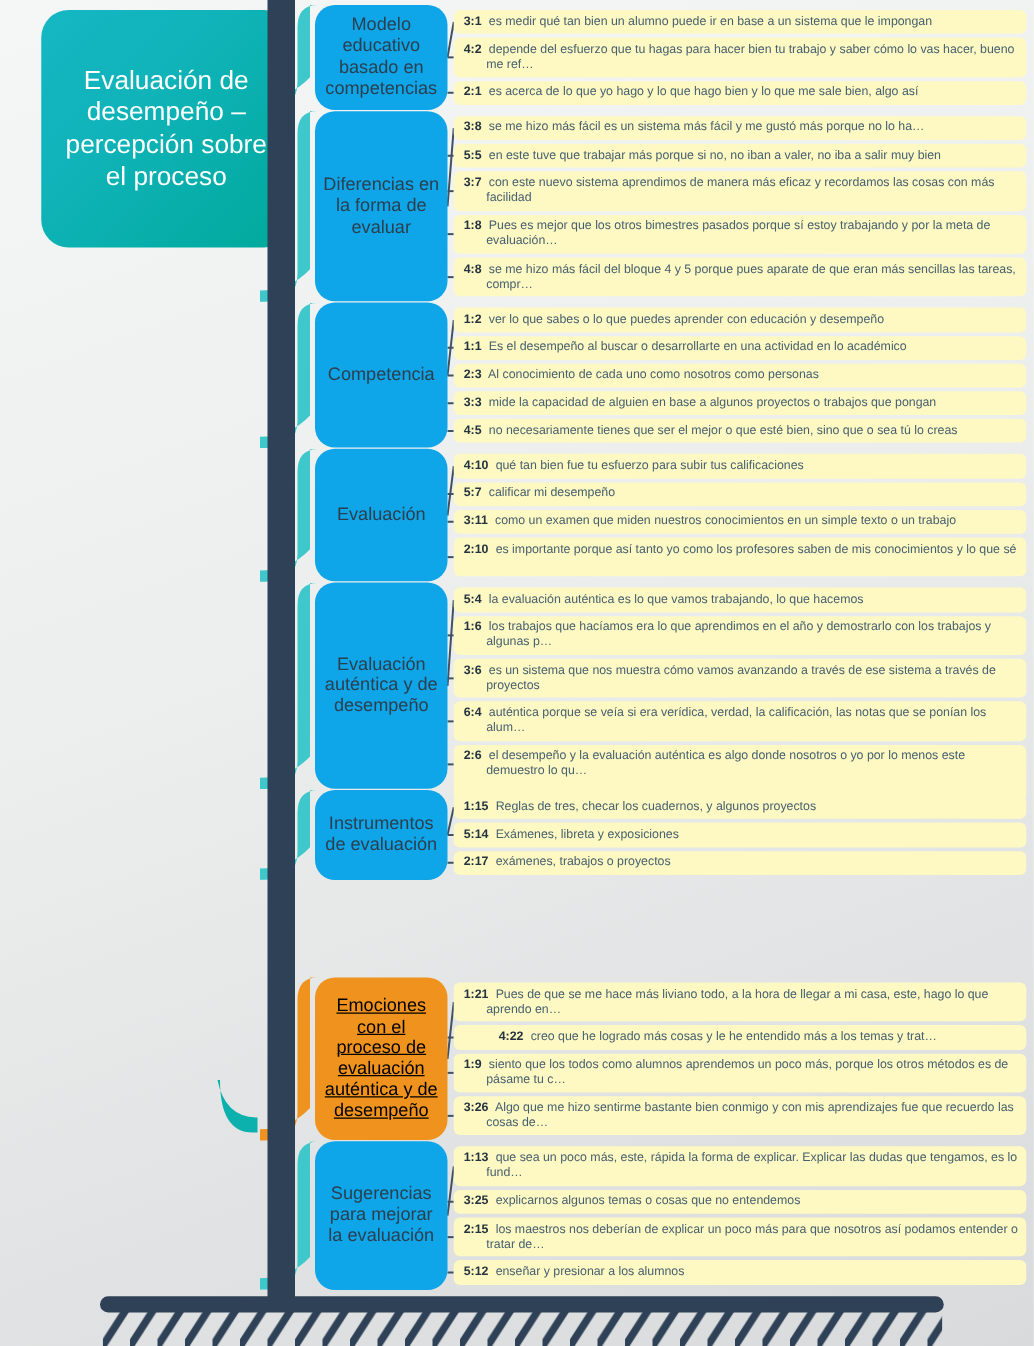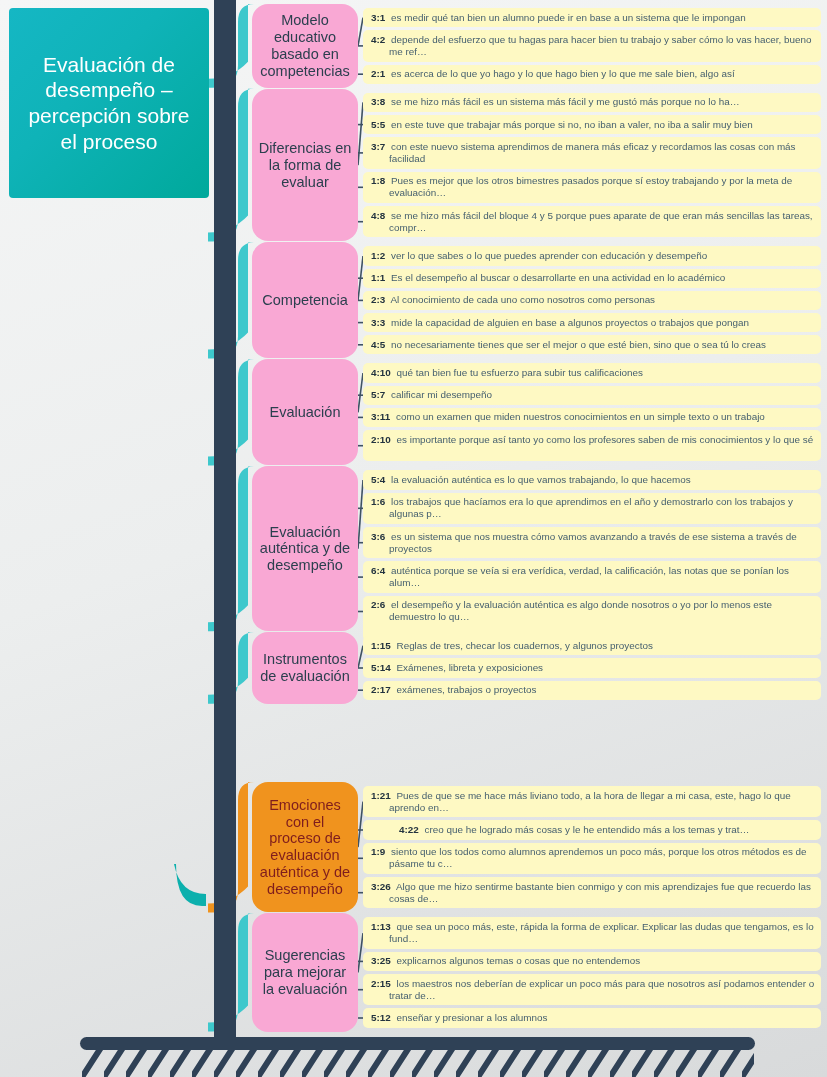--- a/index.html
+++ b/index.html
@@ -22,44 +22,45 @@
     background:#2f4156;border-radius:7px;z-index:7;
   }
   .hatch{
     position:absolute;left:82px;top:1046px;width:672px;height:31px;z-index:5;
     overflow:hidden;
   }
 
   
   .main-node{
     position:absolute;z-index:4;
-    border-radius:4px;
+    border-radius:22px;
     background:linear-gradient(135deg,#15b7c4 0%,#0fb3b8 40%,#00a99b 100%);
     color:#ffffff;
     display:flex;align-items:center;justify-content:center;
     text-align:center;
     line-height:1.22;
     box-sizing:border-box;
+    margin-left:24px;
   }
   #main-node-1{left:9px;top:8px;width:200px;height:190px;font-size:21px;padding:6px 14px;}
   #main-node-2{left:58px;top:770px;width:151px;height:140px;font-size:15px;padding:6px 12px;}
 
   
   .cat{
     position:absolute;z-index:4;
     border-radius:16px;
-    background:#f9a8d4;
+    background:#0ea5e9;
     color:#2b3f4e;
     display:flex;align-items:center;justify-content:center;
     text-align:center;line-height:1.16;
     font-size:14.5px;
     box-sizing:border-box;padding:4px 6px;
     left:252px;width:106px;
   }
-  .cat.orange{background:#f0931e;color:#7f1d1d;}
+  .cat.orange{background:#f0931e;color:#000000;text-decoration:underline;}
 
   
   .quote{
     position:absolute;z-index:4;left:363px;width:458px;
     background:#fef9c3;border-radius:5px;
     color:#3a5060;font-size:9.9px;line-height:1.23;
     padding:3.5px 6px 3.5px 8px;
     box-sizing:border-box;
   }
   .quote .code{font-weight:bold;color:#23333f;}

